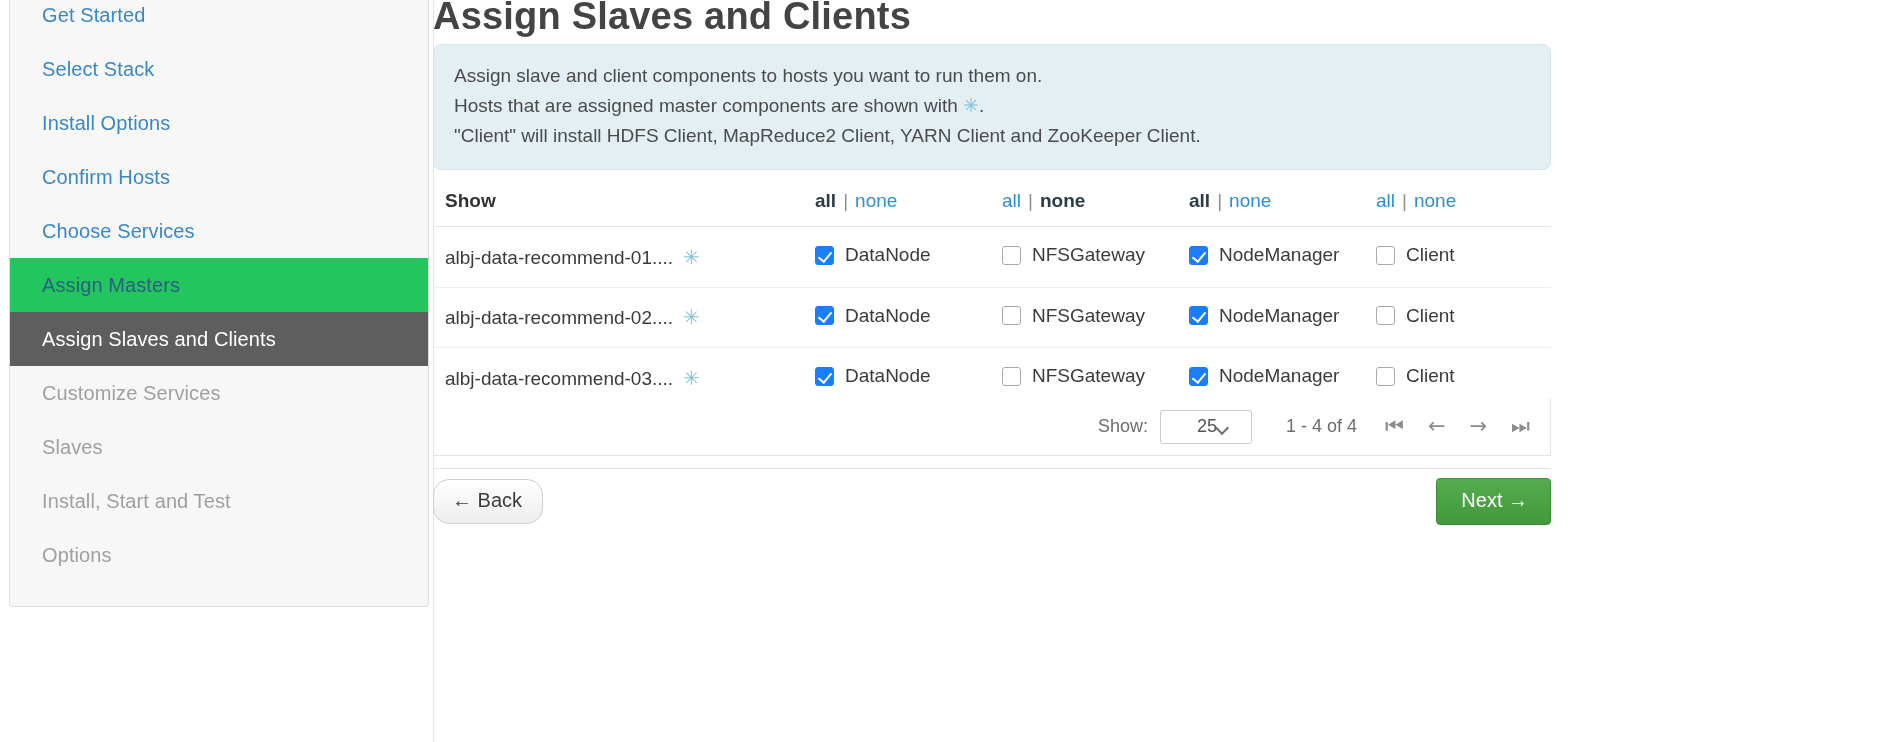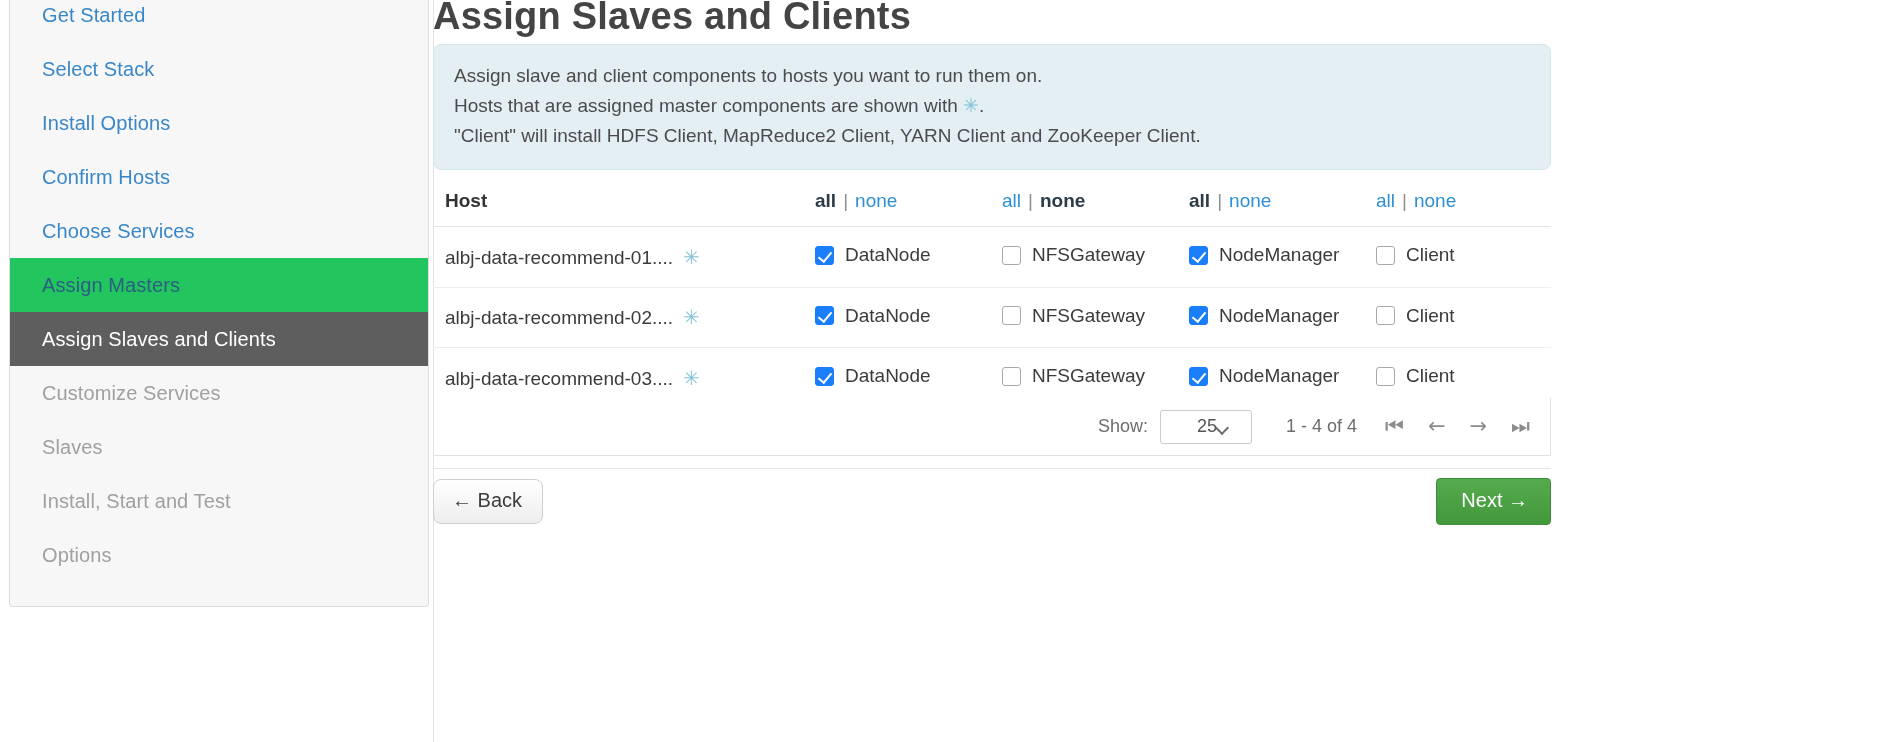--- a/index.html
+++ b/index.html
@@ -206,21 +206,21 @@
     width: 1118px;
     display: flex;
     align-items: center;
     justify-content: space-between;
   }
   .btn-back {
     font-size: 20px;
     color: #3c3c3c;
     background: linear-gradient(#ffffff, #ededed);
     border: 1px solid #cfcfcf;
-    border-radius: 8px;
+    border-radius: 16px;
     padding: 9px 20px 11px 18px;
     cursor: pointer;
     white-space: nowrap;
     font-family: "Liberation Sans", sans-serif;
   }
   .btn-next {
     font-size: 20px;
     color: #ffffff;
     background: linear-gradient(#55ab4d, #43983c);
     border: 1px solid #3d8c37;
@@ -268,21 +268,21 @@
         <table class="hosts">
           <colgroup>
             <col class="c-host">
               <col class="c-comp">
               <col class="c-comp">
               <col class="c-comp">
               <col class="c-comp">
           </colgroup>
           <thead>
             <tr id="header-row">
-              <th class="host-th">Host</th>
+              <th class="host-th">Show</th>
             <th><span class="toggle-group"><span class="tg-all tg-dark">all</span><span class="tg-sep">|</span><span class="tg-none tg-link">none</span></span></th>
                 <th><span class="toggle-group"><span class="tg-all tg-link">all</span><span class="tg-sep">|</span><span class="tg-none tg-dark">none</span></span></th>
                 <th><span class="toggle-group"><span class="tg-all tg-dark">all</span><span class="tg-sep">|</span><span class="tg-none tg-link">none</span></span></th>
                 <th><span class="toggle-group"><span class="tg-all tg-link">all</span><span class="tg-sep">|</span><span class="tg-none tg-link">none</span></span></th>
               </tr>
           </thead>
           <tbody id="table-body">
               <tr>
                 <td><span class="hostname">albj-data-recommend-01....</span><span class="master-star">✳</span></td>
                 <td><span class="cb-label">

